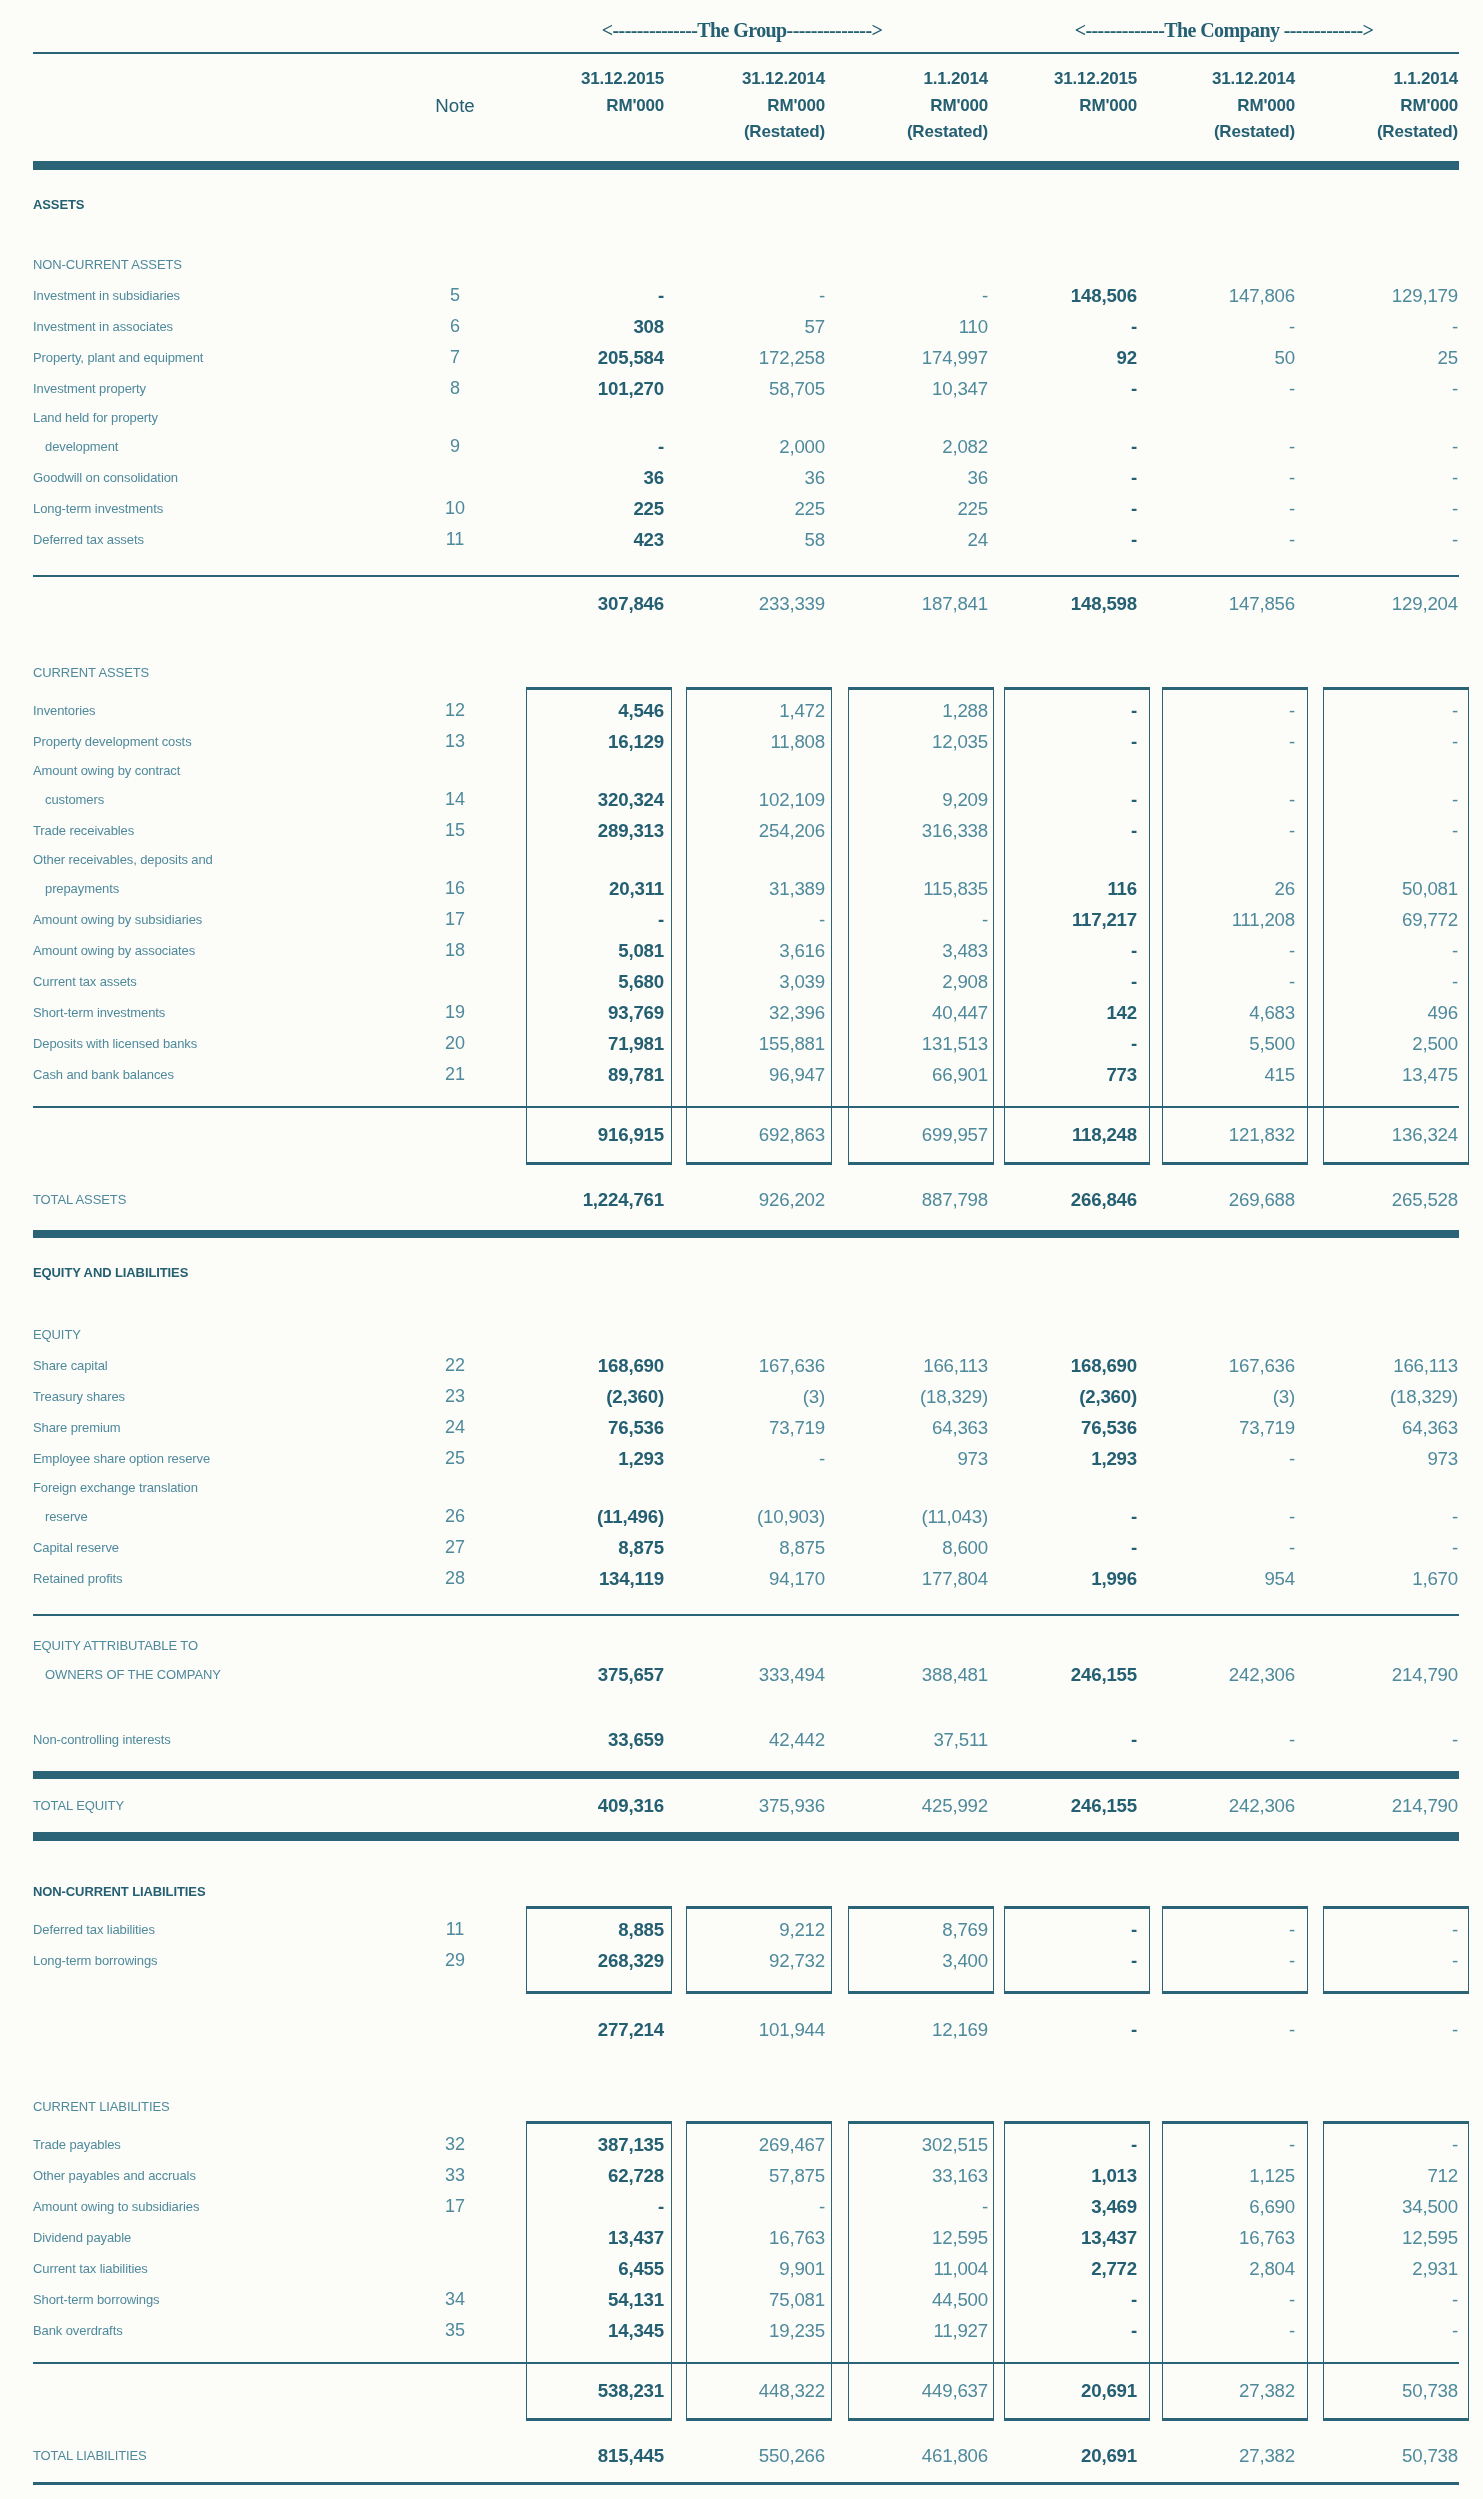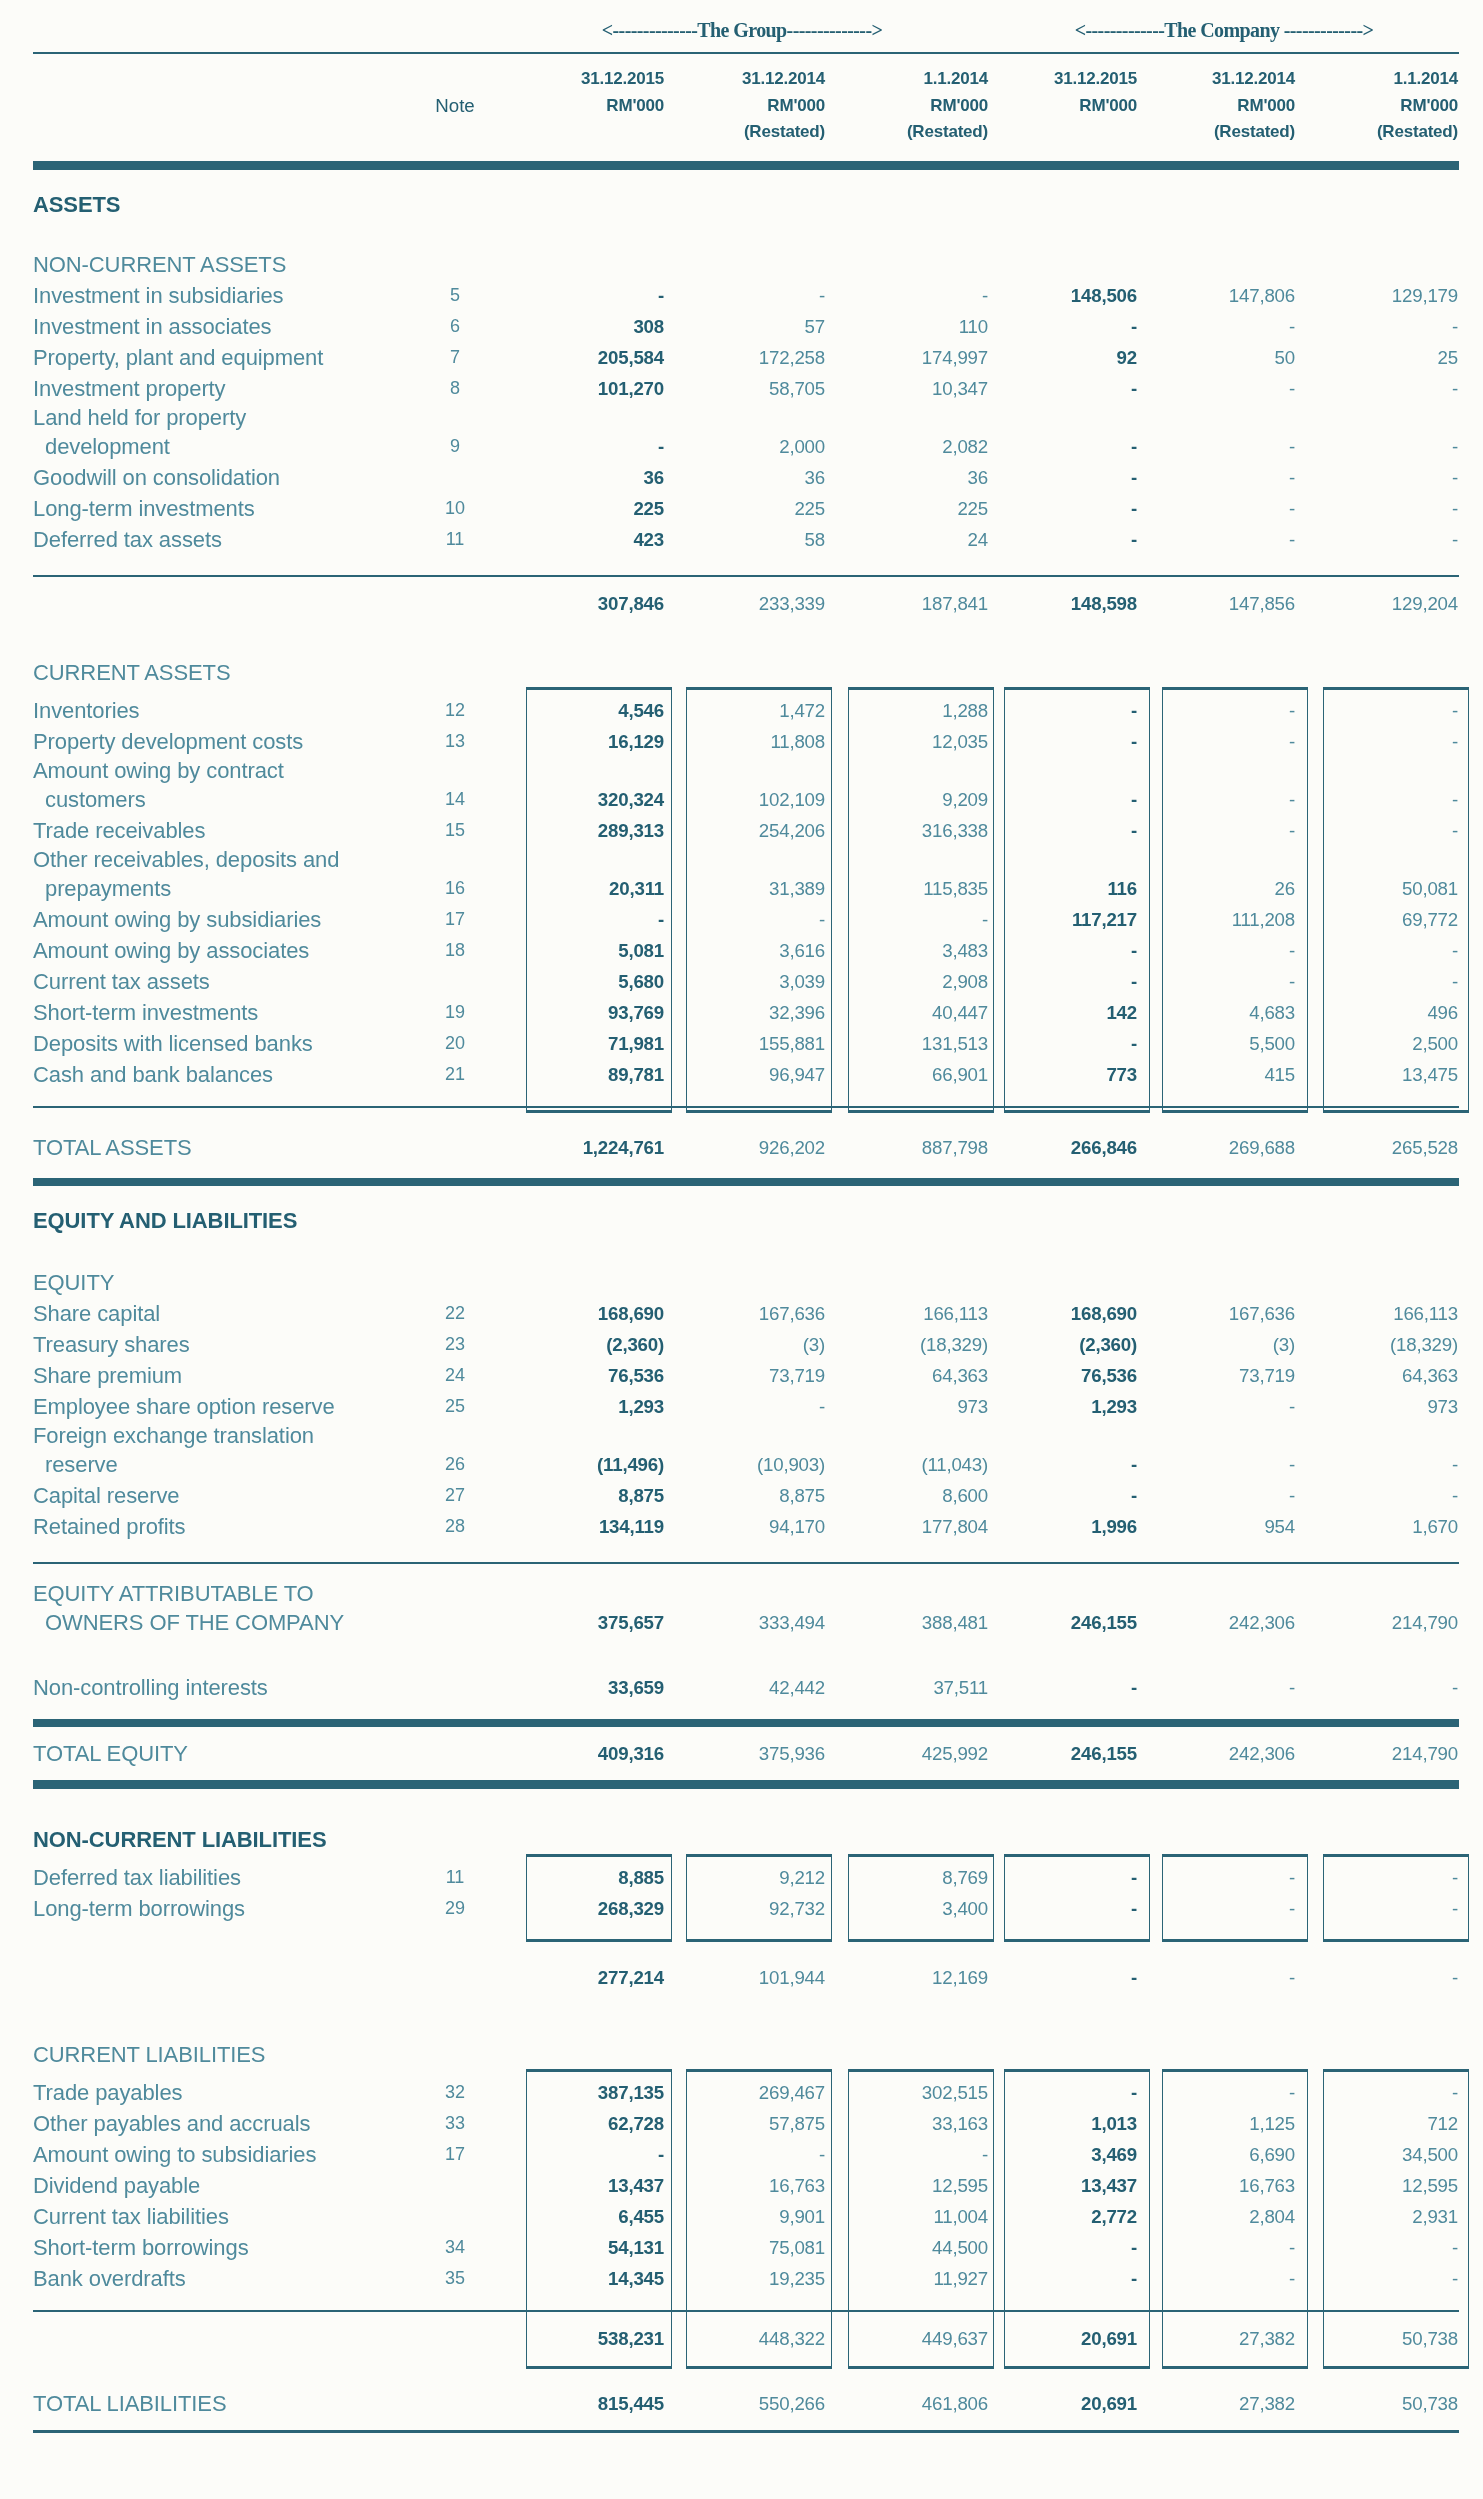--- a/index.html
+++ b/index.html
@@ -29,21 +29,21 @@
   .thinrule{height:2.4px;background:var(--rule);margin-top:7.2px;}
   .colheads{display:flex;margin-top:12px;}
   .ch-spacer{width:383px;}
   .ch-note{width:78px;text-align:center;font-weight:400;font-size:18.7px;color:var(--accent);padding-top:26.6px;line-height:26.6px;}
   .ch{text-align:right;font-weight:700;font-size:17px;color:var(--accent);letter-spacing:-0.2px;}
   .ch div{height:26.6px;line-height:26.6px;}
   .headbar{height:9.7px;background:var(--rule);margin-top:14.5px;}
 
   
   .row{display:flex;align-items:flex-end;min-height:31px;position:relative;z-index:1;}
-  .lab{width:383px;font-size:22px;line-height:29px;color:var(--muted);letter-spacing:-0.1px;}
+  .lab{width:383px;font-size:13px;line-height:29px;color:var(--muted);letter-spacing:-0.1px;}
   .lab .ln2{padding-left:12px;}
   .note{width:78px;text-align:center;font-size:18px;line-height:29px;color:var(--muted);}
   .val{text-align:right;font-size:18.7px;line-height:29px;color:var(--muted);letter-spacing:-0.2px;}
   .val.b{font-weight:700;color:var(--accent);}
   .c0{width:var(--w0);} .c1{width:var(--w1);} .c2{width:var(--w2);}
   .c3{width:var(--w3);} .c4{width:var(--w4);} .c5{width:var(--w5);}
 
   .row.sec .lab,.row.subb .lab{font-weight:700;color:var(--accent);width:100%;}
   .row.sub .lab{width:100%;}
   .row.subtotal{min-height:52px;align-items:center;padding:9.7px 0;}
@@ -373,20 +373,30 @@
             </div>
             <div class="note">21</div>
             <div class="val c0 b">89,781</div>
             <div class="val c1">96,947</div>
             <div class="val c2">66,901</div>
             <div class="val c3 b">773</div>
             <div class="val c4">415</div>
             <div class="val c5">13,475</div>
           </div>
           <div class="rule" style="margin-top: 17px;"></div>
+          <div class="row subtotal">
+            <div class="lab"></div>
+            <div class="note"></div>
+            <div class="val c0 b">916,915</div>
+            <div class="val c1">692,863</div>
+            <div class="val c2">699,957</div>
+            <div class="val c3 b">118,248</div>
+            <div class="val c4">121,832</div>
+            <div class="val c5">136,324</div>
+          </div>
         </div>
         <div class="block">
           <div class="row total" style="margin-top: 18px;">
             <div class="lab" style="width: 383px;">
               <div class="ln">TOTAL ASSETS</div>
             </div>
             <div class="note"></div>
             <div class="val c0 b">1,224,761</div>
             <div class="val c1">926,202</div>
             <div class="val c2">887,798</div>

